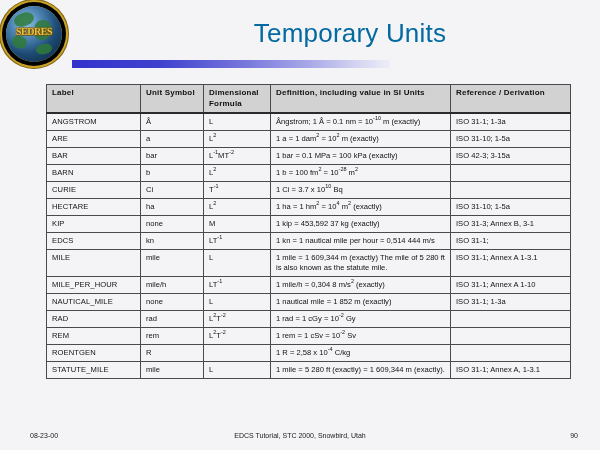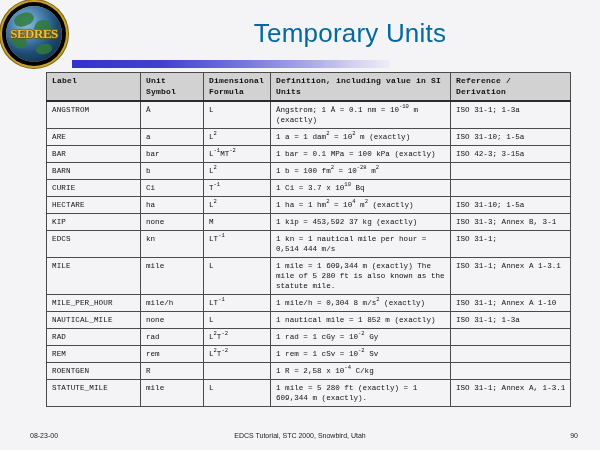--- a/index.html
+++ b/index.html
@@ -22,39 +22,39 @@
     overflow:hidden;
   }
   .logo .land{position:absolute;border-radius:45%;background:#2f7a3a;opacity:.85;}
   .l1{left:8px;top:7px;width:20px;height:13px;transform:rotate(-18deg);}
   .l2{left:28px;top:14px;width:17px;height:20px;transform:rotate(12deg);}
   .l3{left:6px;top:30px;width:15px;height:12px;transform:rotate(24deg);}
   .l4{left:30px;top:38px;width:16px;height:10px;transform:rotate(-10deg);}
   .logo .txt{
     position:absolute;left:0;right:0;top:20px;text-align:center;
     font-family:"Liberation Serif", serif;
-    font-weight:bold;font-size:13px;letter-spacing:-0.5px;
+    font-weight:bold;font-size:10px;letter-spacing:-0.5px;
     color:#e8c14a;
     text-shadow:0 1px 0 #6b4e09, 1px 0 0 #6b4e09, -1px 0 0 #8a6a11, 0 -1px 0 #8a6a11;
   }
 
   
   .title{
     position:absolute;left:150px;top:18px;width:400px;
     text-align:center;
     font-size:26px;font-weight:normal;color:#0369a1;
     letter-spacing:0.2px;
   }
   .rule{
     position:absolute;left:72px;top:60px;width:318px;height:8px;
     background:linear-gradient(to right,#3333cc 0%,#4141cf 28%,#7878dd 55%,#aaaae8 75%,#d5d5f2 90%,#eeeef8 100%);
   }
 
   
-  .tbl-wrap{position:absolute;left:46px;top:72px;width:524px;font-family:Liberation Mono, monospace;}
+  .tbl-wrap{position:absolute;left:46px;top:84px;width:524px;}
   table{border-collapse:collapse;width:524px;table-layout:fixed;
         font-size:7.6px;color:#111;}
   th,td{
     border:1px solid #4a4a4a;
     padding:3px 4px 3px 5px;
     vertical-align:top;
     text-align:left;
     line-height:1.32;
     background:#f4f4f6;
   }

